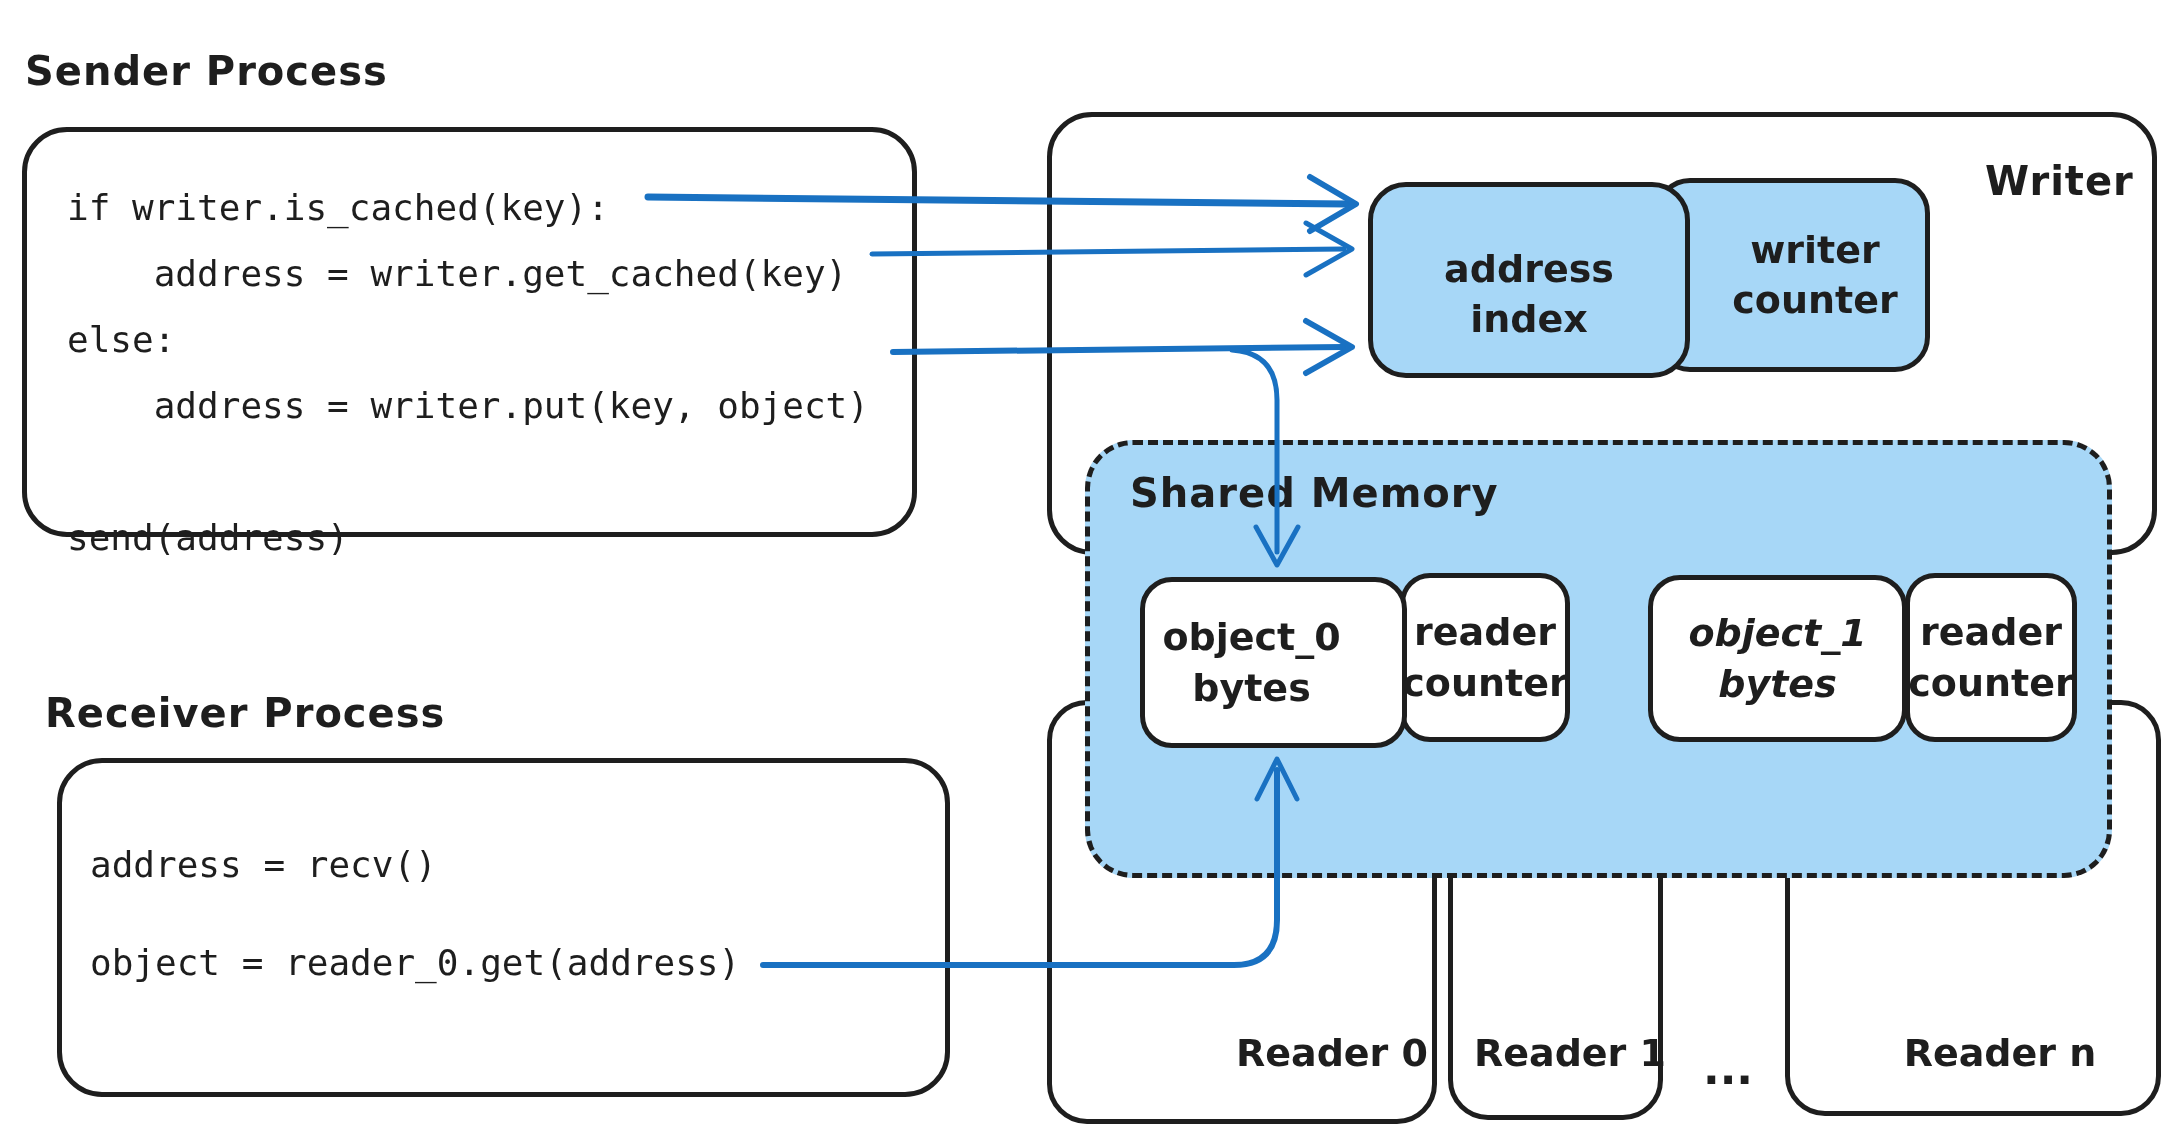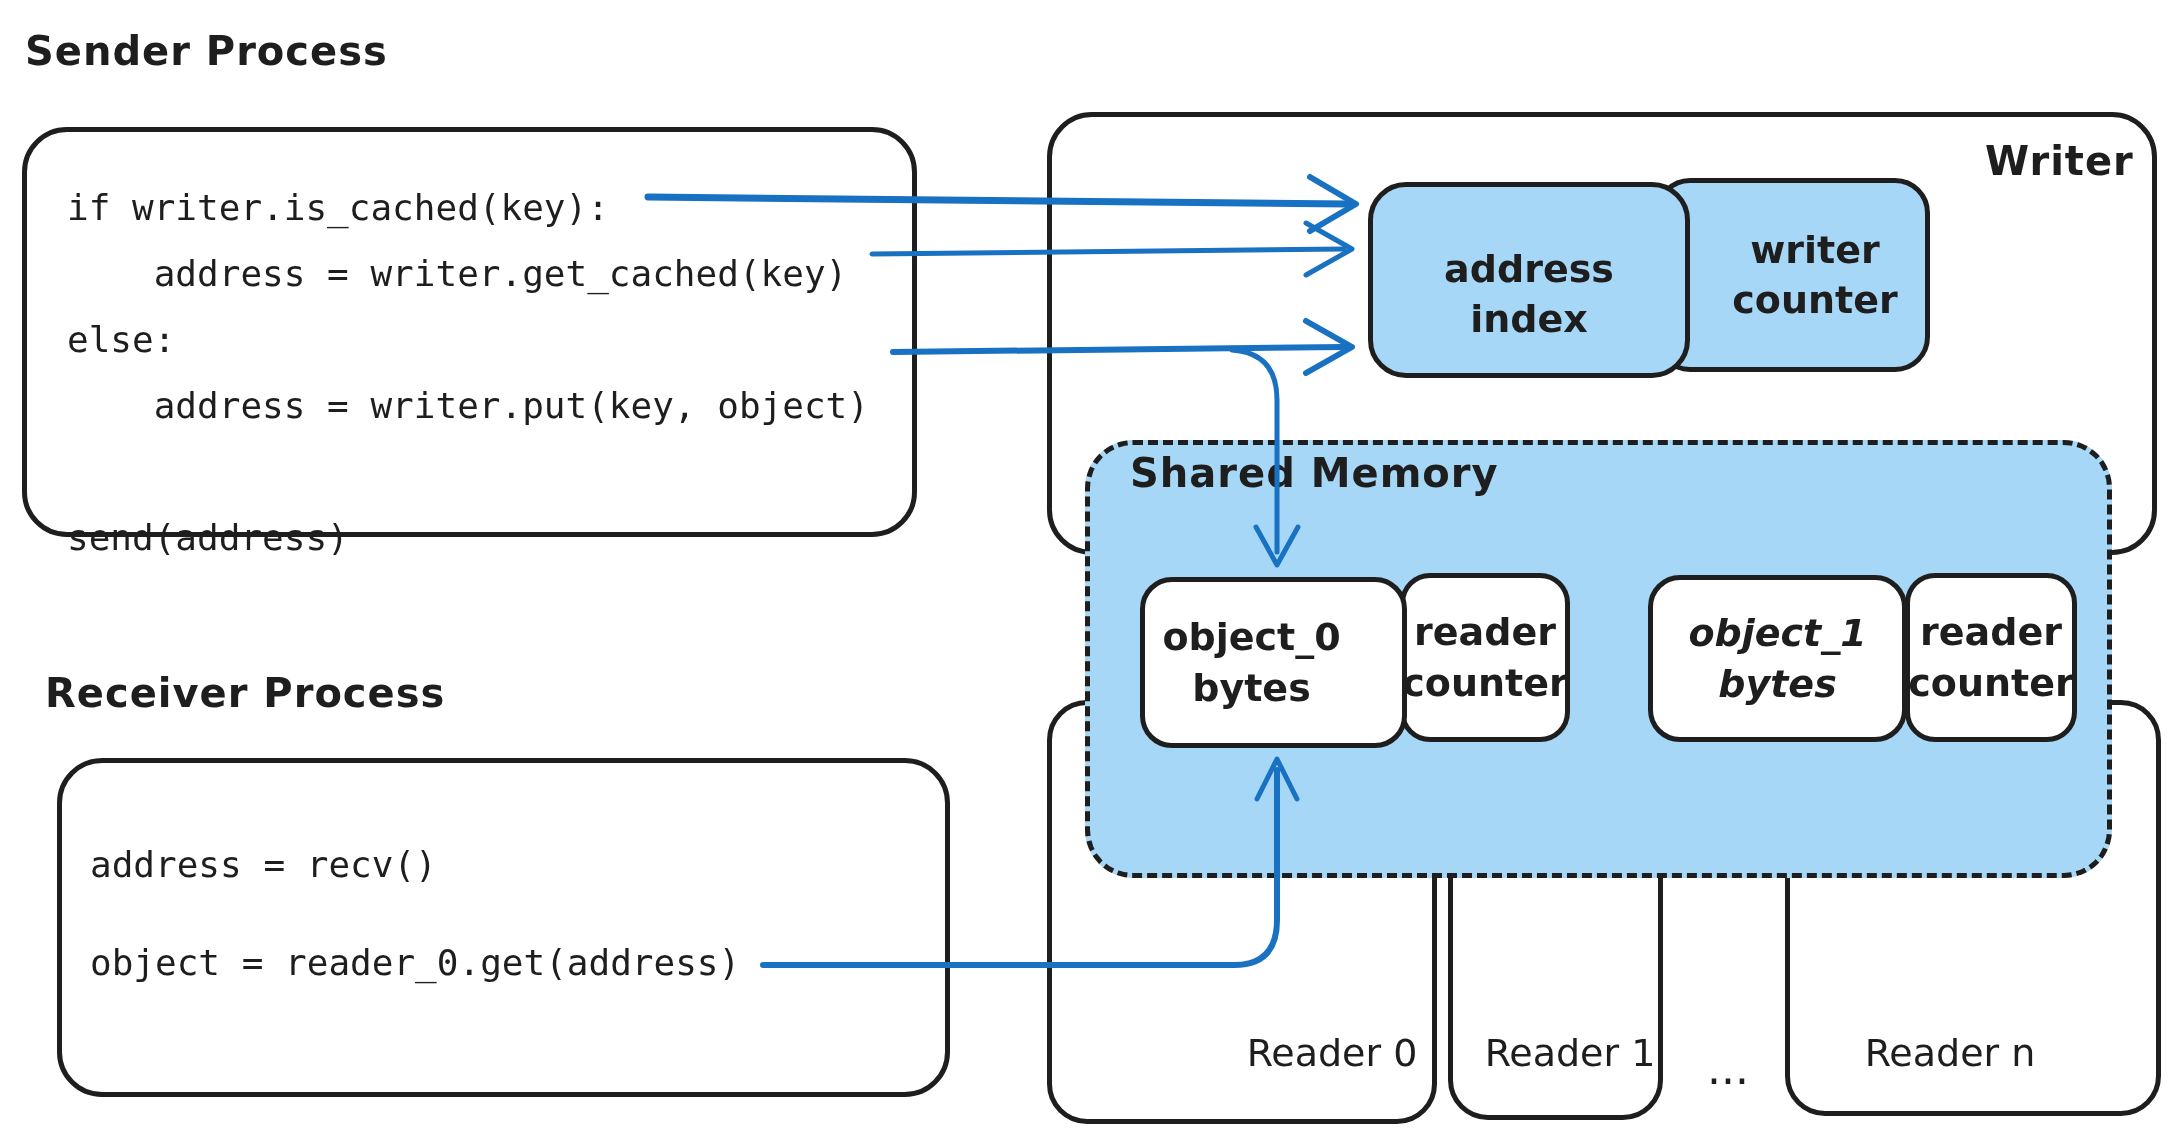--- a/index.html
+++ b/index.html
@@ -26,33 +26,34 @@
   .bluebox{background:var(--fill_blue);}
   .dashedbox{
     background:var(--fill_blue);
     border:5px dashed var(--stroke);
   }
   .title{
     position:absolute;
     font-size:40px;font-weight:600;
     letter-spacing:1px;
     white-space:nowrap;
+    margin-top:20px;
   }
   .boxlabel{
     position:absolute;
     display:flex;align-items:center;justify-content:center;
     text-align:center;
     font-size:38px;font-weight:600;
     white-space:pre-line;
     line-height:1.32;
     box-sizing:border-box;
   }
   .rlabel{
     position:absolute;
-    font-size:38px;font-weight:400;
+    font-size:38px;font-weight:700;
     white-space:nowrap;
     transform:translate(-50%,-50%);
   }
   pre.code{
     position:absolute;
     margin:0;
     font-family:"DejaVu Sans Mono",monospace;
     font-size:36px;
     font-weight:500;
     color:var(--stroke);
@@ -119,21 +120,21 @@
   <div class="box" style="left:1905px;top:573px;width:172px;height:169px;border-radius:30px;"></div>
   <div class="box" style="left:1648px;top:575px;width:259px;height:167px;border-radius:32px;"></div>
   <div class="boxlabel" style="left:1905px;top:573px;width:172px;height:169px;">reader
 counter</div>
   <div class="boxlabel" style="left:1648px;top:575px;width:259px;height:167px;font-style:italic;">object_1
 bytes</div>
 
   <div class="rlabel" style="left:1332px;top:1053px;">Reader 0</div>
   <div class="rlabel" style="left:1570px;top:1053px;">Reader 1</div>
   <div class="rlabel" style="left:1728px;top:1068px;font-size:44px;">...</div>
-  <div class="rlabel" style="left:1950px;top:1053px;">Reader n</div>
+  <div class="rlabel" style="left:2000px;top:1053px;">Reader n</div>
 
   <svg class="overlay" width="2179" height="1145" viewBox="0 0 2179 1145">
 
     <path class="arrow" stroke-width="7" d="M648 197 L1348 204"></path>
     <polyline class="arrow" stroke-width="6" points="1310,177 1356,204 1310,231"></polyline>
 
     <path class="arrow" stroke-width="5" d="M872 254 L1344 249"></path>
     <polyline class="arrow" stroke-width="5" points="1306,223 1352,249 1306,275"></polyline>
 
     <path class="arrow" stroke-width="6" d="M893 352 L1344 347"></path>

